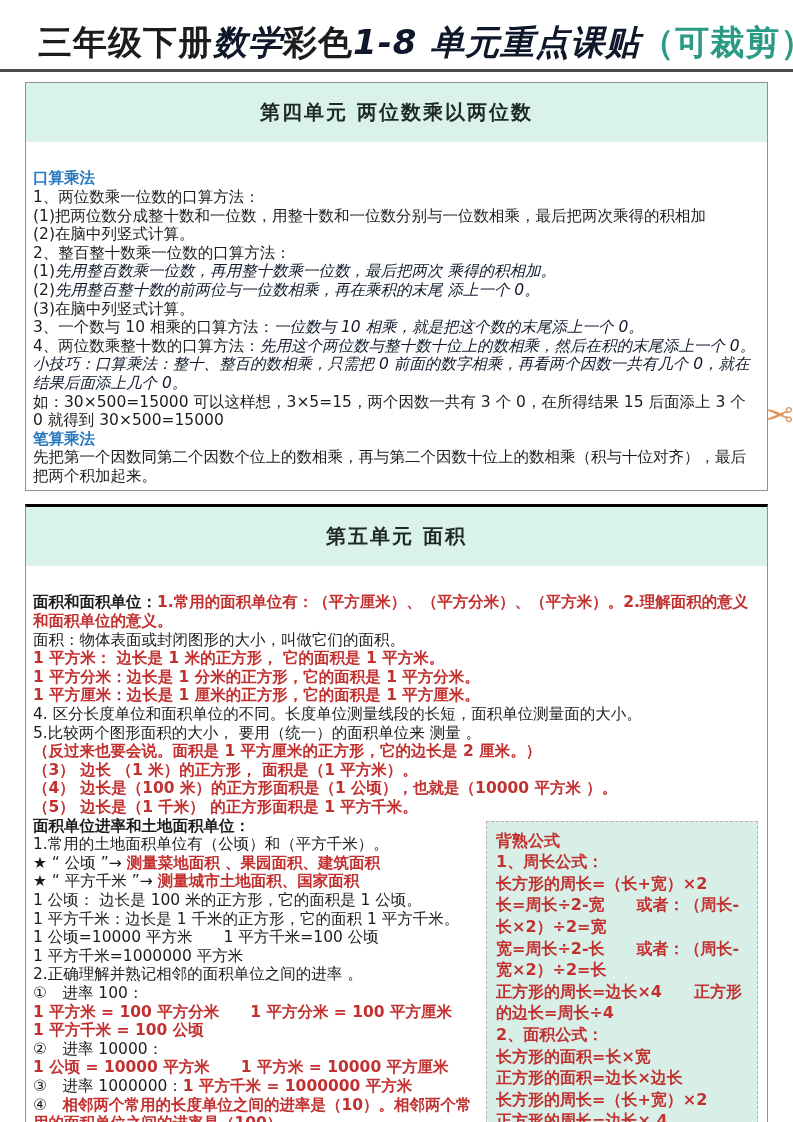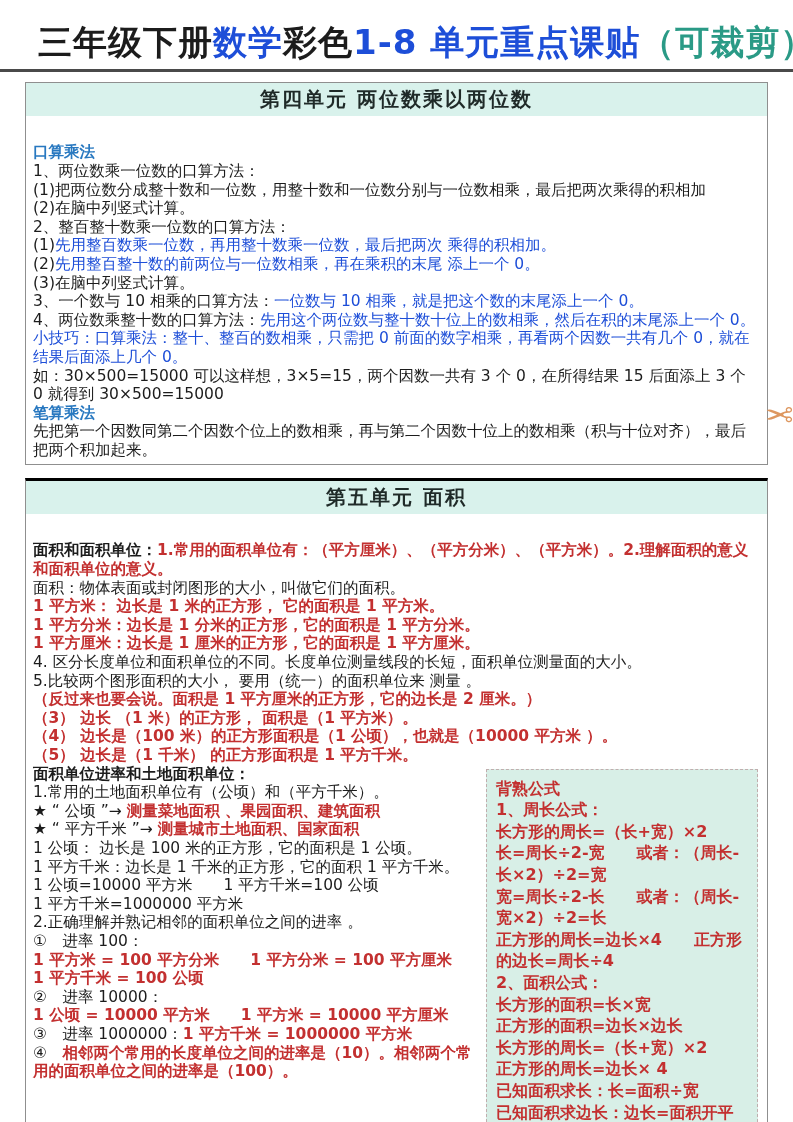--- a/index.html
+++ b/index.html
@@ -12,31 +12,31 @@
     padding:24px 34px 6px 38px;
     font-size:34px;font-weight:900;letter-spacing:1px;white-space:nowrap;
   }
   .doc-title .tline{line-height:1.1;}
   .title-rule{border:none;border-top:3px solid #4a4a4a;margin:2px 0 10px 0;}
   .unit-box{
     margin:0 25px;border:1px solid #8f8f8f;background:#fff;box-sizing:border-box;
   }
   .unit-header{
     background:#d9f2ec;text-align:center;font-weight:bold;font-size:20px;
-    padding:3px 0;color:#1f2a28;letter-spacing:2px;
+    padding:16px 0;color:#1f2a28;letter-spacing:2px;
   }
   .unit-body{
     padding:3px 7px 5px 7px;font-size:15.5px;line-height:1.2;color:#1c1c1c;margin-top:24px;
   }
   .unit-body::after{content:"";display:block;clear:both;}
   .unit5{margin-top:13px;border-top:3px solid #000000;}
   .tline{min-height:1em;}
   .seg-k{color:#1c1c1c;}
   .seg-kb{color:#1c1c1c;font-weight:bold;}
-  .seg-r{color:#1d4ed8;}
+  .seg-r{color:#0f172a;font-style:italic;}
   .seg-rb{color:#c33030;font-weight:bold;}
   .seg-b{color:#2878c0;font-weight:bold;}
   .seg-t{color:#2a9a86;}
   .formula-box{
     float:right;width:272px;box-sizing:border-box;
     background:#d8efe7;border:1px dashed #c0aeae;
     padding:8px 9px;margin:4px 2px 6px 10px;
     font-size:16px;line-height:1.35;
   }
   .scissors{

